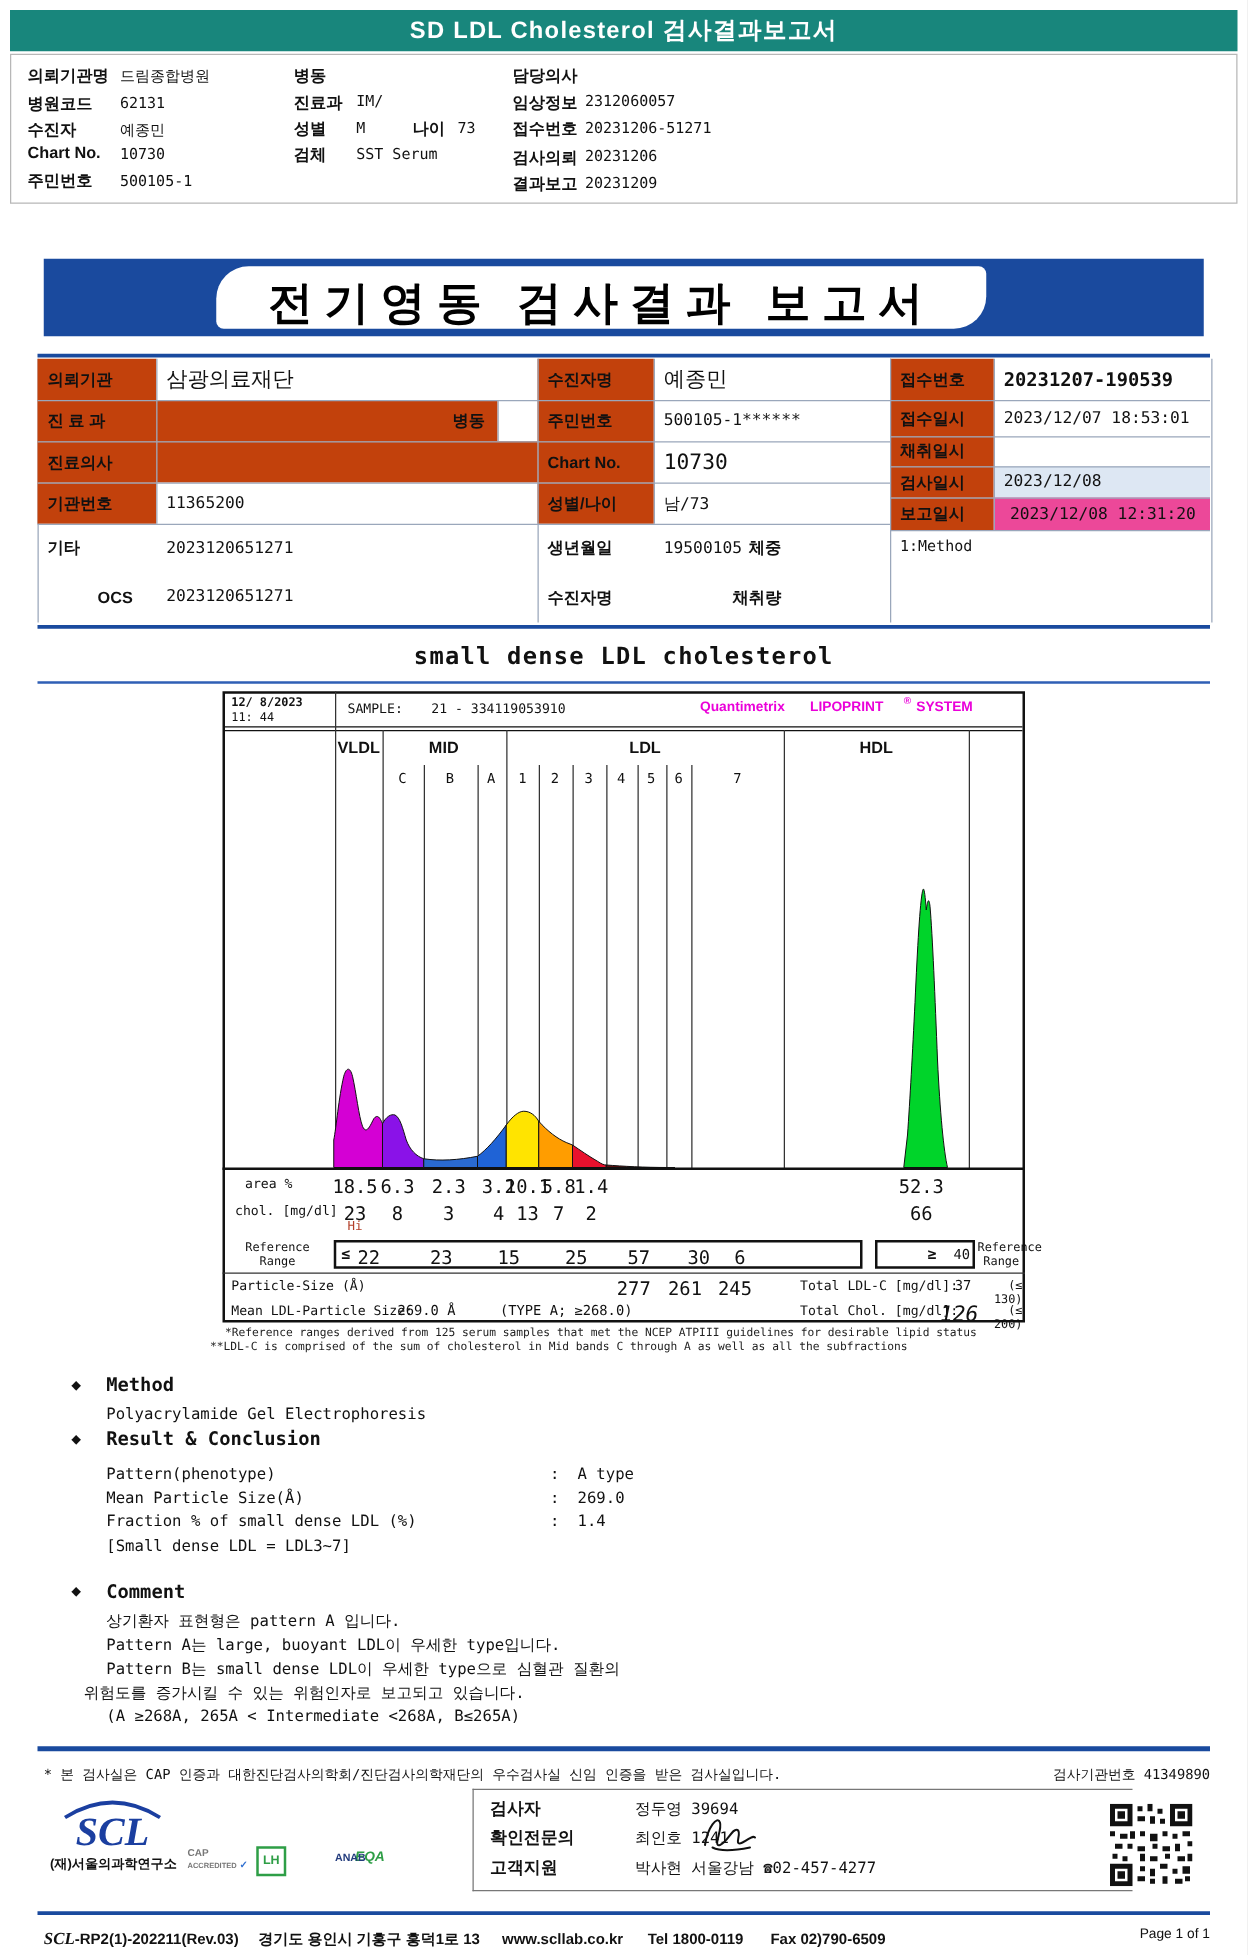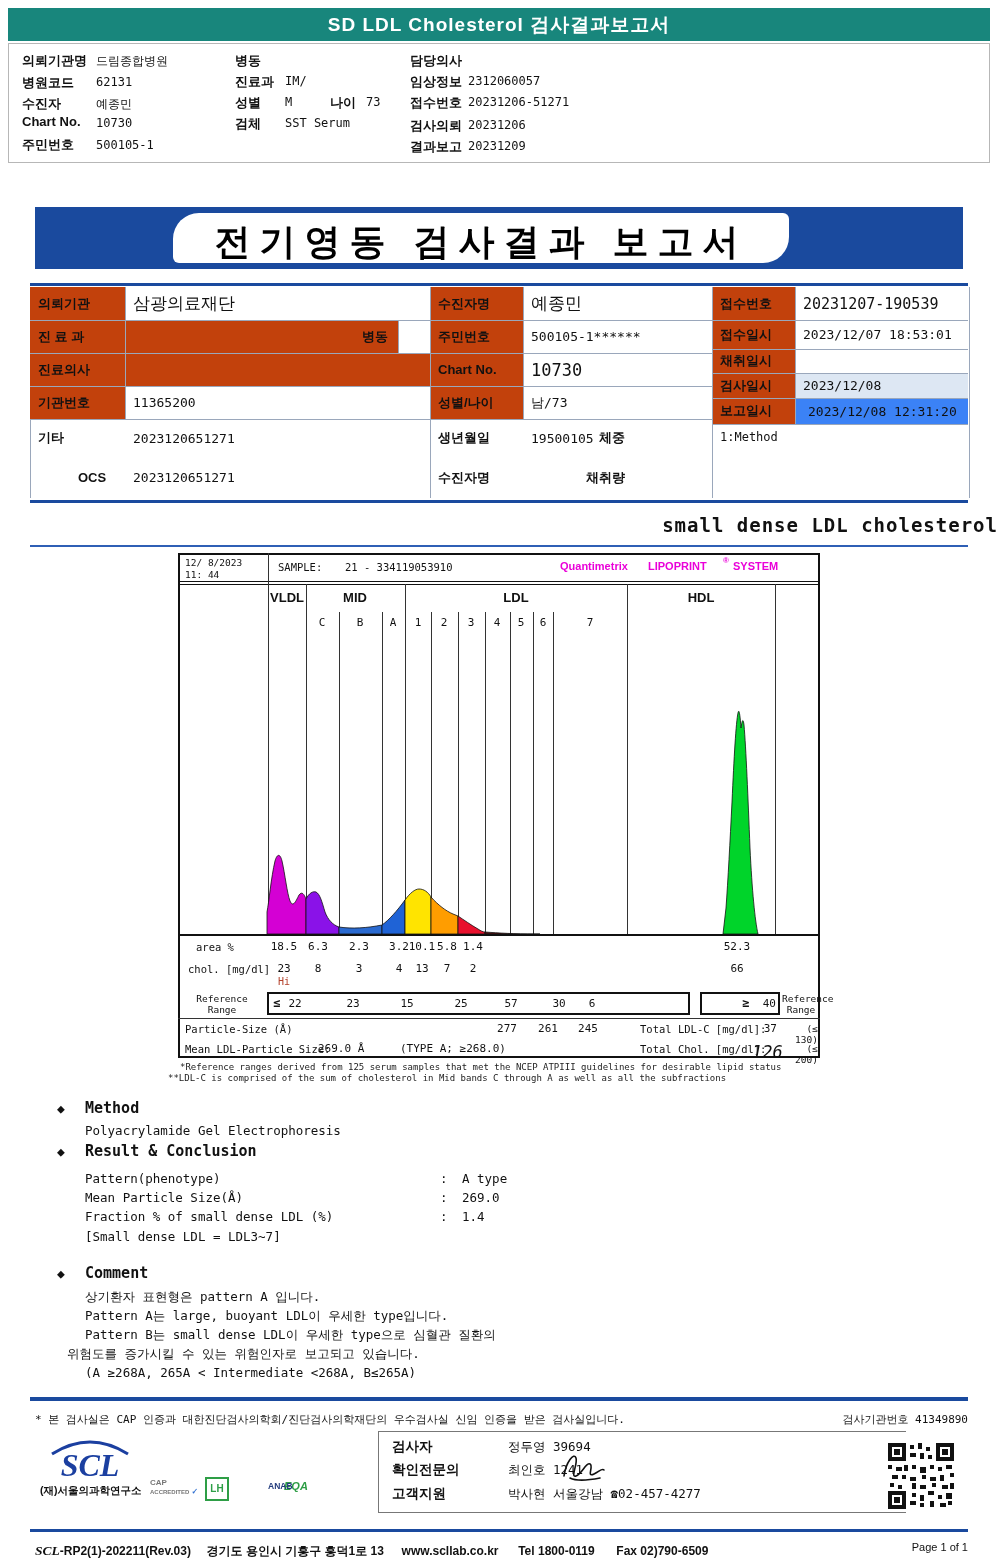--- a/index.html
+++ b/index.html
@@ -22,27 +22,27 @@
   
   .navy{background:#1a4a9e;}
   .tbl{left:30px;top:287px;width:938px;height:211px;border-left:1px solid #9aa7bb;border-right:1px solid #9aa7bb;}
   .cell-lab{background:#c2410c;font-family:"Liberation Sans",sans-serif;font-weight:bold;font-size:13px;
             display:flex;align-items:center;padding-left:8px;box-sizing:border-box;}
   .cell-val{font-size:13px;display:flex;align-items:center;padding-left:8px;box-sizing:border-box;}
   .bigval{font-size:17px;}
   .hl{background:#9aa7bb;height:1px;}
   .vl{background:#9aa7bb;width:1px;}
   
-  .sec-title{left:0;top:514px;width:998px;text-align:right;font-size:19px;font-weight:bold;letter-spacing:1px;}
+  .sec-title{left:0;top:514px;width:998px;text-align:center;font-size:19px;font-weight:bold;letter-spacing:1px;}
   
   .chart-box{left:178px;top:553px;width:642px;height:505px;border:2px solid #111;box-sizing:border-box;}
   .cline{background:#333;}
   .band-lab{font-family:"Liberation Sans",sans-serif;font-weight:bold;font-size:13px;}
   .sub-lab{font-size:11px;}
-  .stat{font-size:11px;text-align:center;width:44px;margin-left:-22px;}
+  .stat{font-size:15px;text-align:center;width:44px;margin-left:-22px;}
   .stat-l{font-size:10.5px;}
   .magenta{color:#ea00d9;font-weight:bold;font-family:"Liberation Sans",sans-serif;}
   .refbox{border:2px solid #111;box-sizing:border-box;}
   .fnote{font-size:9px;color:#222;}
   
   .dia{font-size:13px;}
   .mh{font-size:15px;font-weight:bold;}
   .mb{font-size:12.5px;}
   
   .cap{font-size:11px;}
@@ -131,25 +131,25 @@
   <div class="abs cell-val" style="left:523px;top:419px;width:110px;height:38px;">19500105</div>
   <div class="abs cell-val k" style="left:545px;top:419px;width:80px;height:38px;justify-content:flex-end;">체중</div>
   <div class="abs cell-val k" style="left:545px;top:457px;width:80px;height:41px;justify-content:flex-end;">채취량</div>
 
   <div class="abs cell-lab" style="left:712px;top:287px;width:83px;height:33px;">접수번호</div>
   <div class="abs cell-lab" style="left:712px;top:320px;width:83px;height:29px;">접수일시</div>
   <div class="abs cell-lab" style="left:712px;top:349px;width:83px;height:24px;">채취일시</div>
   <div class="abs cell-lab" style="left:712px;top:373px;width:83px;height:25px;">검사일시</div>
   <div class="abs cell-lab" style="left:712px;top:398px;width:83px;height:26px;">보고일시</div>
 
-  <div class="abs cell-val" style="left:795px;top:287px;width:147px;height:33px;font-size:15px;font-weight:normal;">20231207-190539</div>
+  <div class="abs cell-val" style="left:795px;top:287px;width:147px;height:33px;font-size:15px;font-weight:bold;">20231207-190539</div>
   <div class="abs cell-val" style="left:795px;top:320px;width:173px;height:29px;">2023/12/07 18:53:01</div>
   <div class="abs cell-val" style="left:795px;top:349px;width:173px;height:24px;"></div>
   <div class="abs cell-val" style="left:795px;top:373px;width:173px;height:25px;background:#dde7f3;">2023/12/08</div>
-  <div class="abs cell-val" style="left:795px;top:398px;width:173px;height:26px;background:#3b82f6;padding-left:13px;">2023/12/08 12:31:20</div>
+  <div class="abs cell-val" style="left:795px;top:398px;width:173px;height:26px;background:#ec4899;padding-left:13px;">2023/12/08 12:31:20</div>
   <div class="abs" style="left:720px;top:430px;font-size:12px;">1:Method</div>
 
   <div class="abs vl" style="left:125px;top:287px;height:132px;"></div>
   <div class="abs vl" style="left:398px;top:320px;height:33px;"></div>
   <div class="abs vl" style="left:430px;top:287px;height:211px;"></div>
   <div class="abs vl" style="left:523px;top:287px;height:132px;"></div>
   <div class="abs vl" style="left:712px;top:287px;height:211px;"></div>
   <div class="abs vl" style="left:795px;top:287px;height:137px;"></div>
   <div class="abs hl" style="left:30px;top:320px;width:682px;"></div>
   <div class="abs hl" style="left:30px;top:353px;width:682px;"></div>
@@ -160,21 +160,21 @@
   <div class="abs hl" style="left:712px;top:373px;width:256px;"></div>
   <div class="abs hl" style="left:712px;top:398px;width:256px;"></div>
   <div class="abs hl" style="left:712px;top:424px;width:256px;"></div>
   <div class="abs navy" style="left:30px;top:500px;width:938px;height:3px;"></div>
 
   <div class="abs sec-title">small dense LDL cholesterol</div>
   <div class="abs" style="left:30px;top:545px;width:938px;height:2px;background:#2f5fb5;"></div>
 
   <div class="abs chart-box"></div>
 
-  <span class="abs" style="left:185px;top:557px;font-size:9.5px;">12/ 8/2023</span>
+  <span class="abs" style="left:185px;top:557px;font-size:9.5px;font-weight:bold;">12/ 8/2023</span>
   <span class="abs" style="left:185px;top:569px;font-size:9.5px;">11: 44</span>
   <span class="abs" style="left:278px;top:561px;font-size:10.5px;">SAMPLE:</span>
   <span class="abs" style="left:345px;top:561px;font-size:10.5px;">21 - 334119053910</span>
   <span class="abs magenta" style="left:560px;top:560px;font-size:11px;">Quantimetrix</span>
   <span class="abs magenta" style="left:648px;top:560px;font-size:11px;">LIPOPRINT</span>
   <span class="abs magenta" style="left:723px;top:556px;font-size:8px;">®</span>
   <span class="abs magenta" style="left:733px;top:560px;font-size:11px;">SYSTEM</span>
   <div class="abs" style="left:180px;top:581px;width:638px;height:4px;border-top:1px solid #111;border-bottom:1px solid #111;box-sizing:border-box;"></div>
 
   <span class="abs band-lab" style="left:269px;top:590px;width:36px;text-align:center;">VLDL</span>

